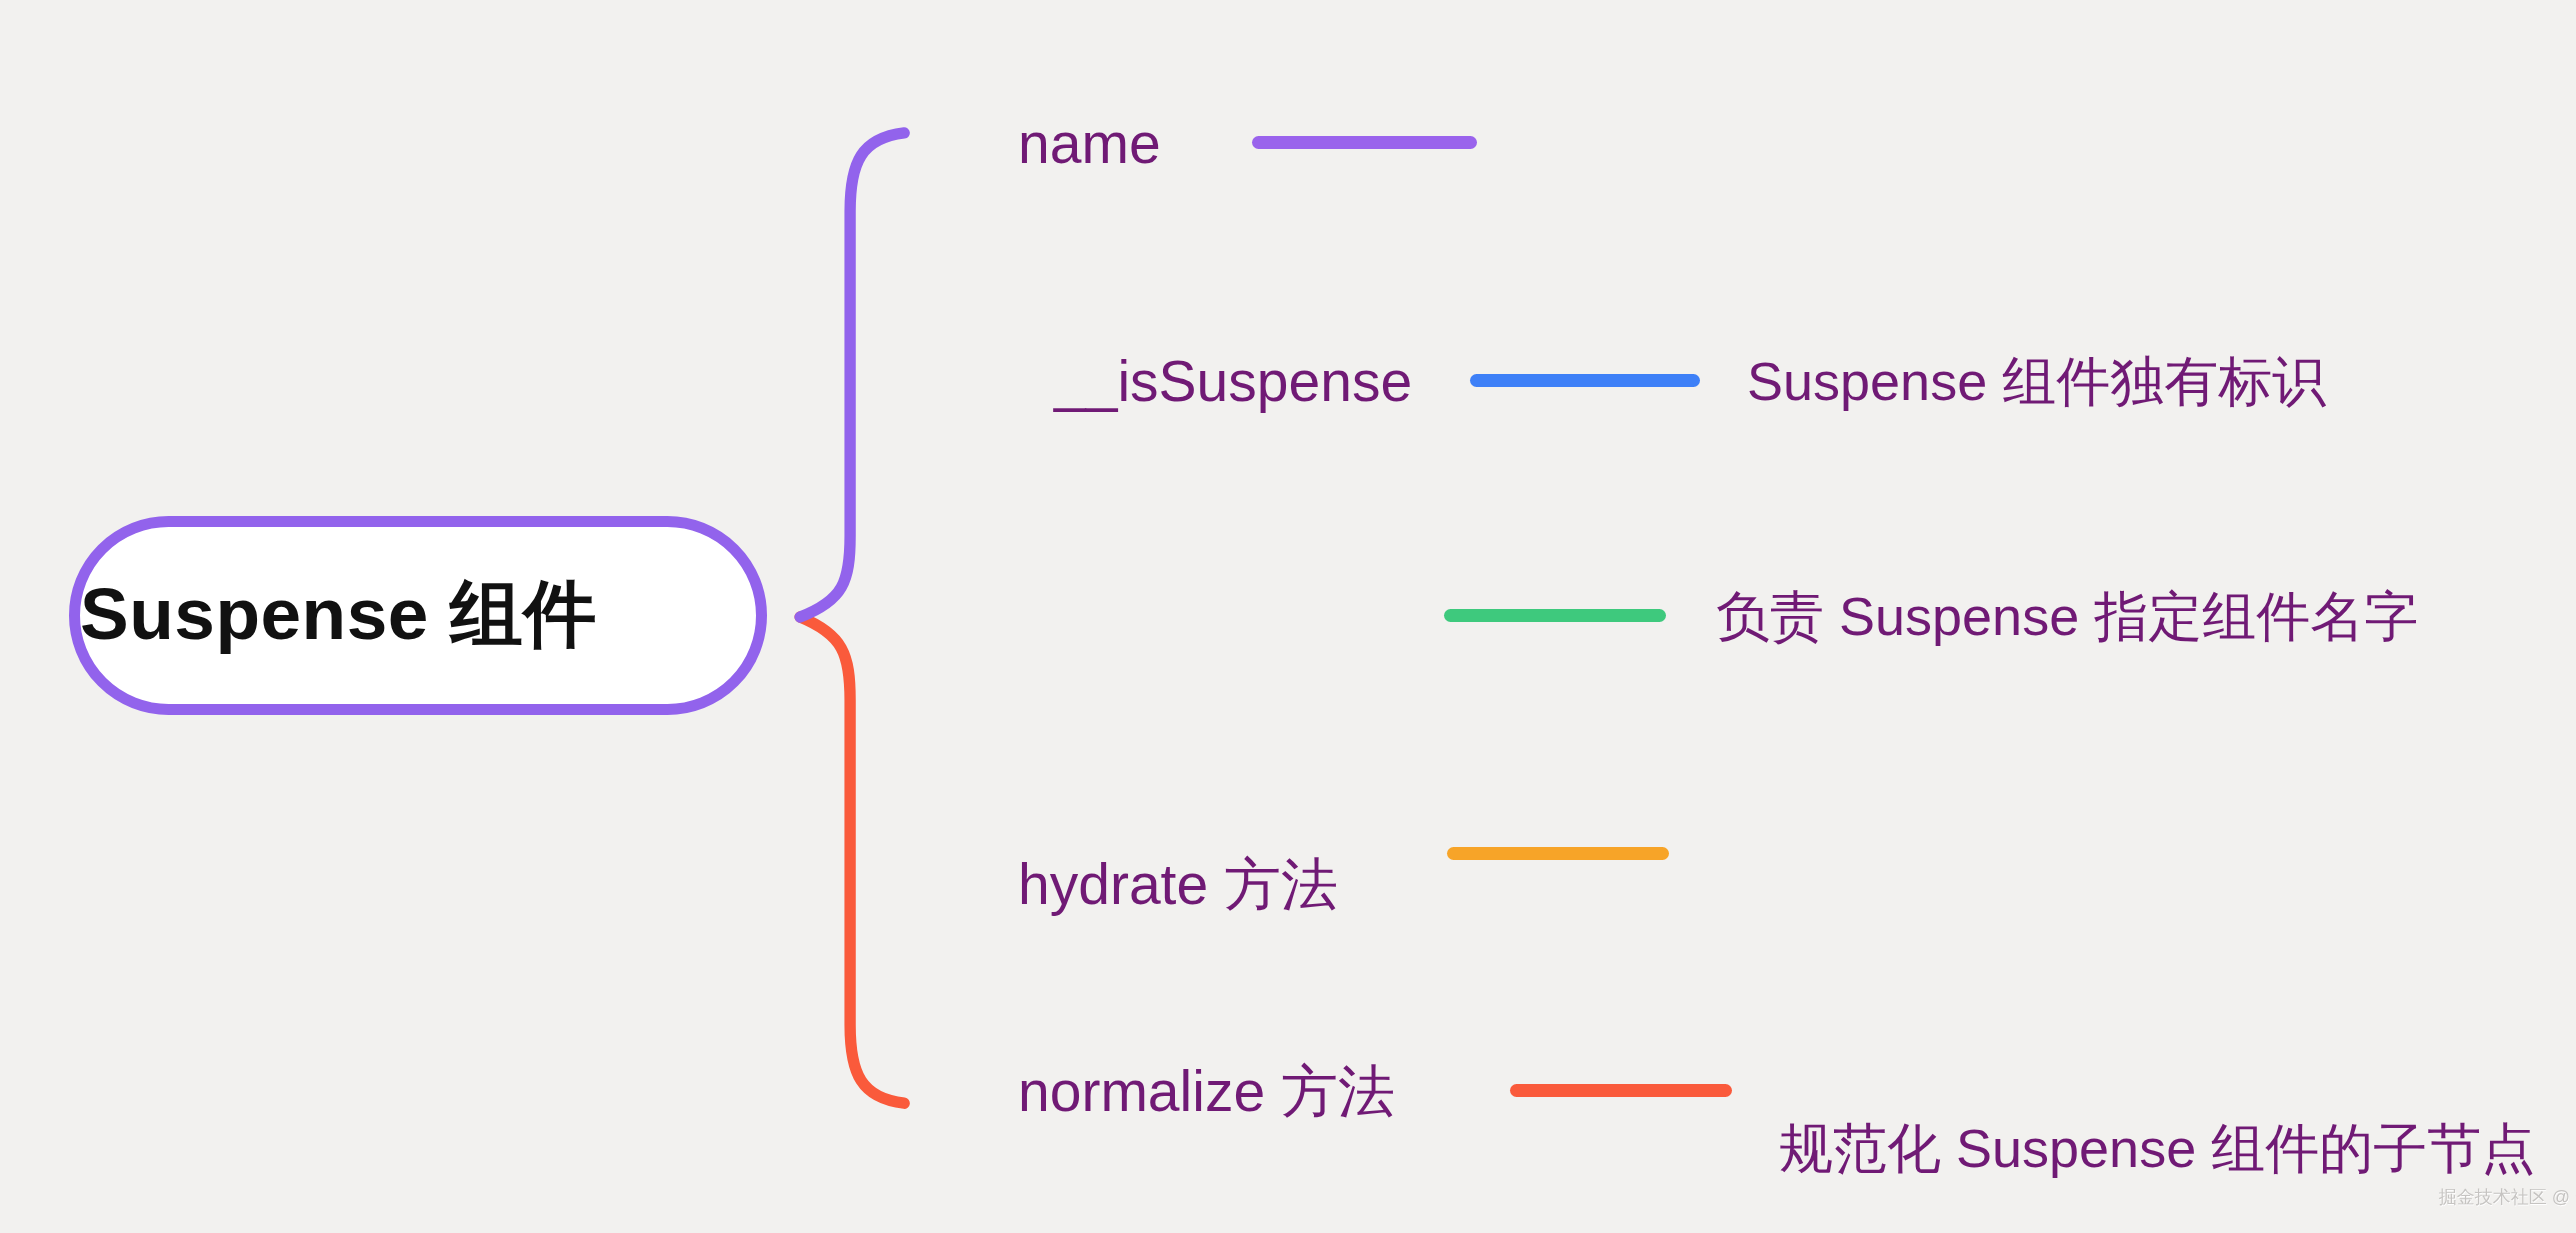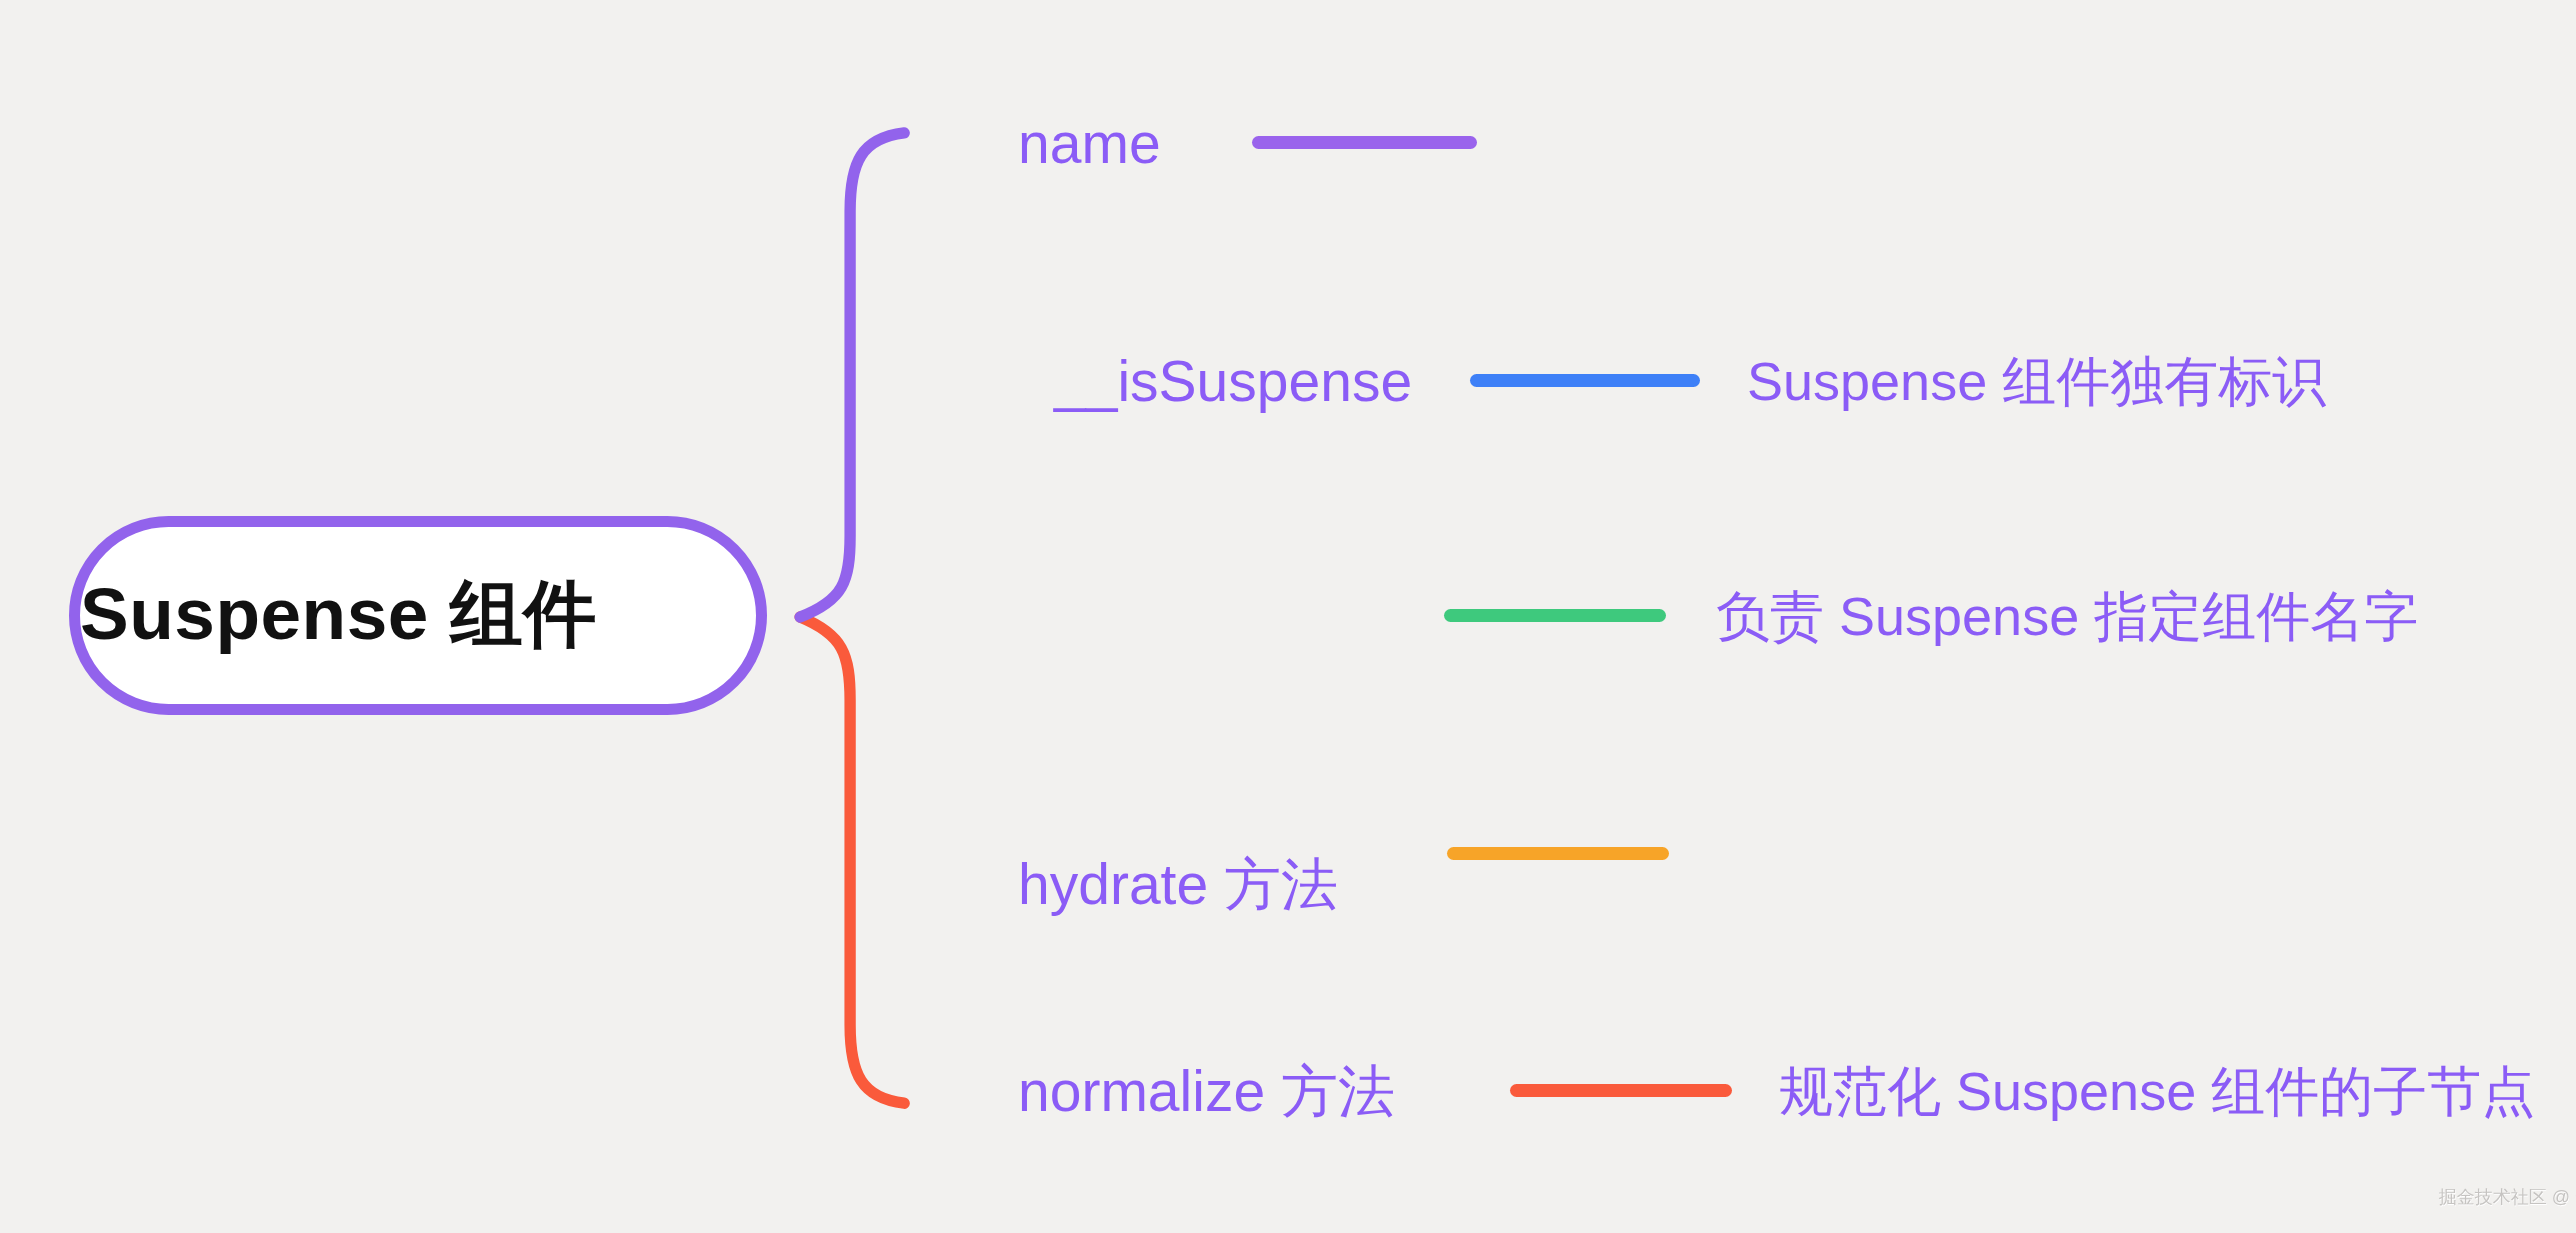--- a/index.html
+++ b/index.html
@@ -24,21 +24,21 @@
   }
   .root-label {
     font-size: 73px;
     font-weight: 700;
     letter-spacing: 0.5px;
     white-space: nowrap;
   }
   .branch-label, .branch-desc {
     position: absolute;
     transform: translateY(-50%);
-    color: #8b5cf6;
+    color: #701a75;
     white-space: nowrap;
     line-height: 1;
   }
   .branch-label { font-size: 57px; }
   .branch-desc  { font-size: 54px; }
   .branch-line {
     position: absolute;
     height: 13.4px;
     border-radius: 6.7px;
   }
@@ -73,18 +73,18 @@
   <span class="branch-desc" style="left:1747px; top:381px">Suspense 组件独有标识</span>
 
   <div class="branch-line" style="left: 1444px; top: 609px; width: 222px; background-color: rgb(62, 201, 125);"></div>
   <span class="branch-desc" style="left:1716px; top:616px">负责 Suspense 指定组件名字</span>
 
   <span class="branch-label" style="left:1018px; top:884px">hydrate 方法</span>
   <div class="branch-line" style="left: 1447px; top: 847px; width: 222px; background-color: rgb(247, 164, 40);"></div>
 
   <span class="branch-label" style="left:1018px; top:1091px">normalize 方法</span>
   <div class="branch-line" style="left: 1510px; top: 1084px; width: 222px; background-color: rgb(250, 90, 59);"></div>
-  <span class="branch-desc" style="left:1779px; top:1091px">规范化 Suspense 组件的子节点</span>
+  <span class="branch-desc" style="left:1779px; top:1148px">规范化 Suspense 组件的子节点</span>
 
   <div class="watermark">掘金技术社区 @ 云浪</div>
 
 </div>
 
 
 </body></html>

